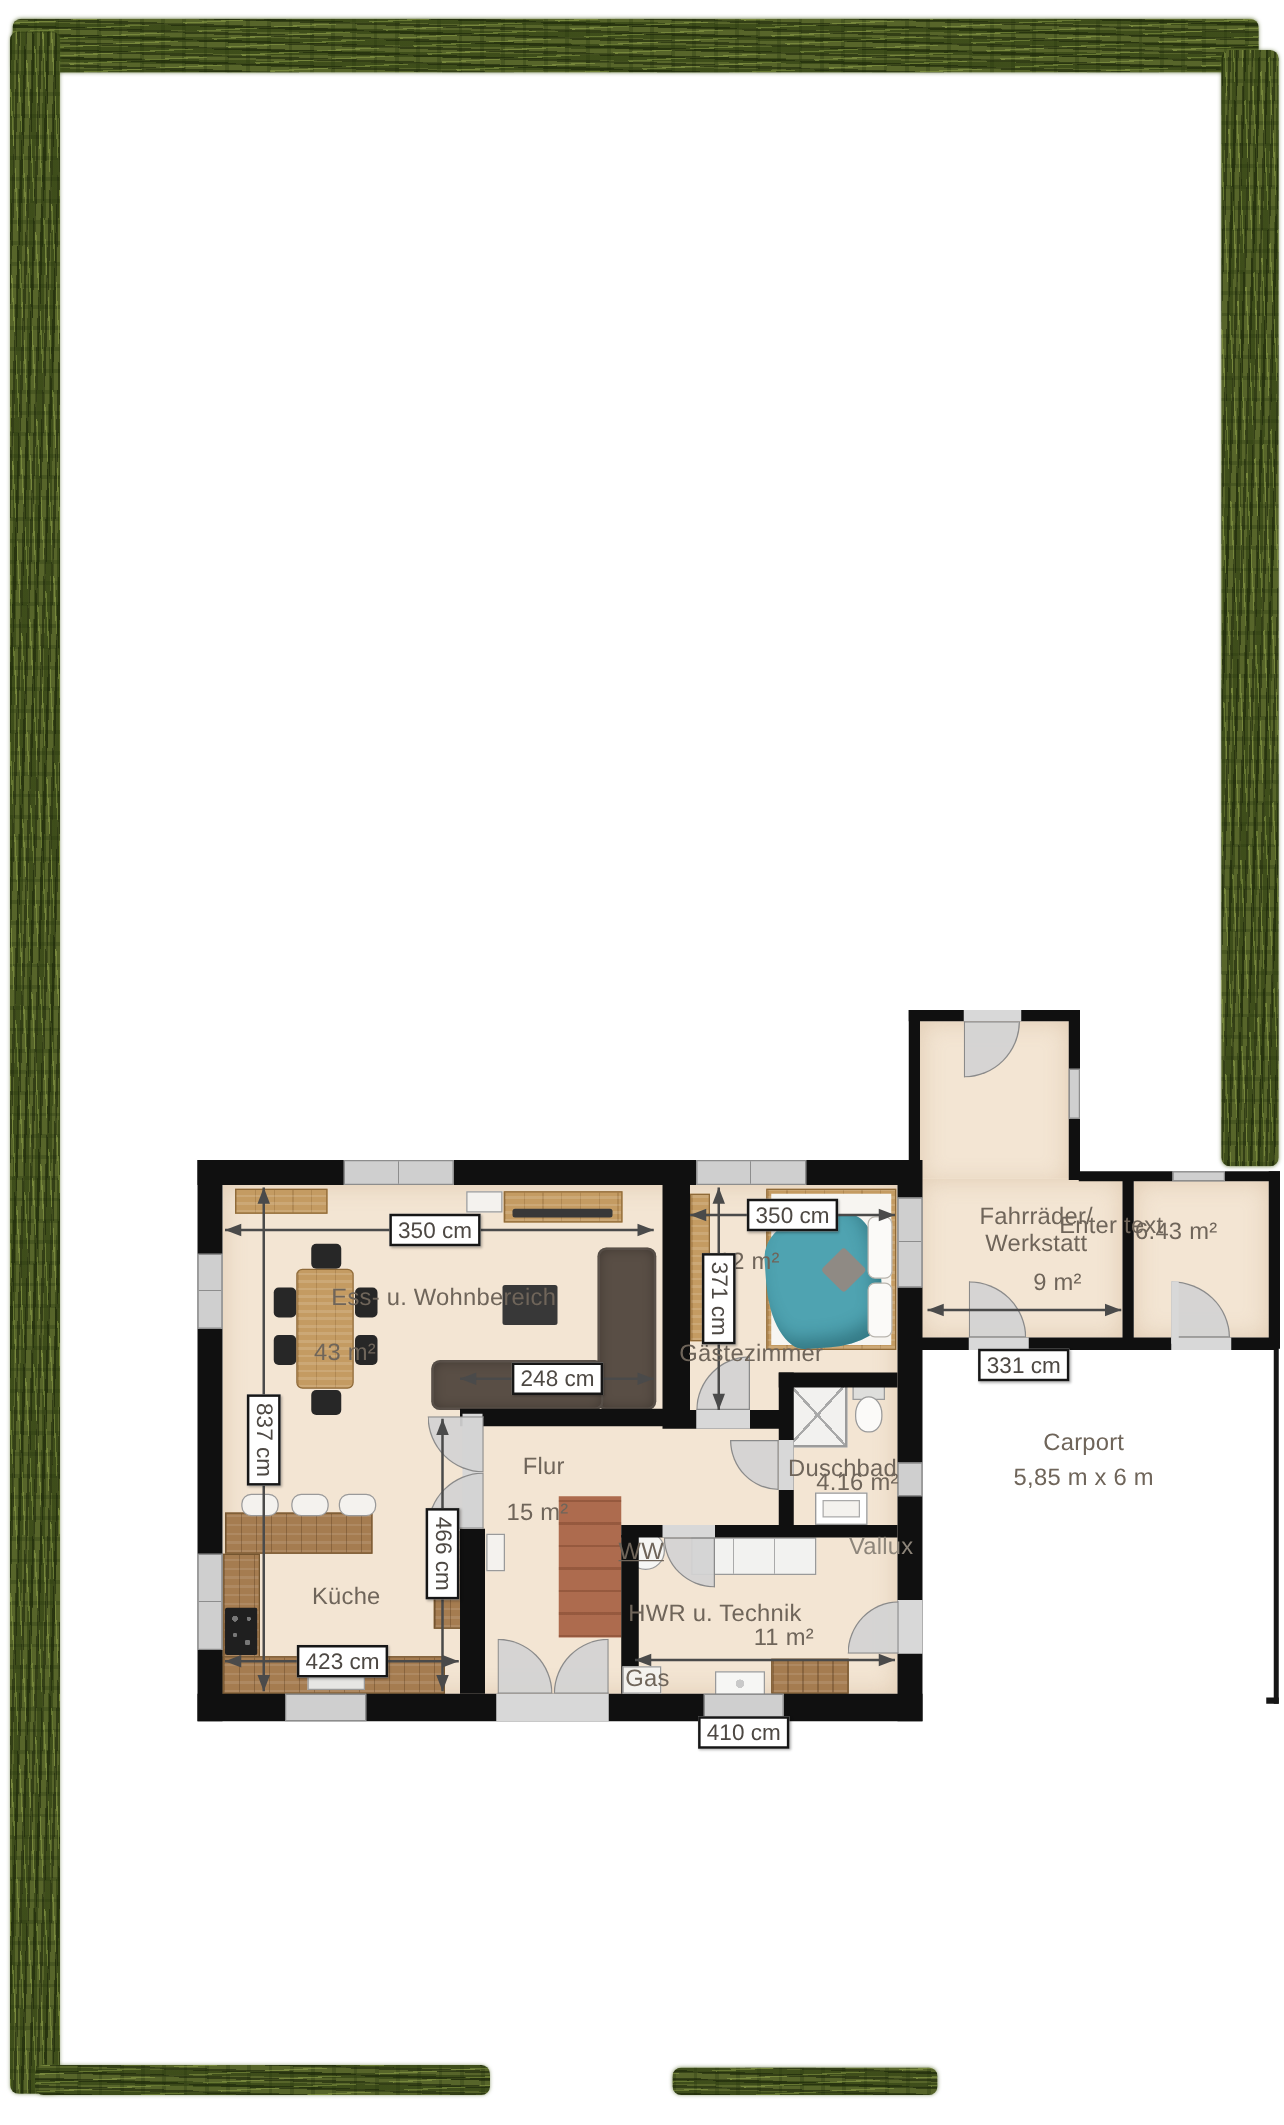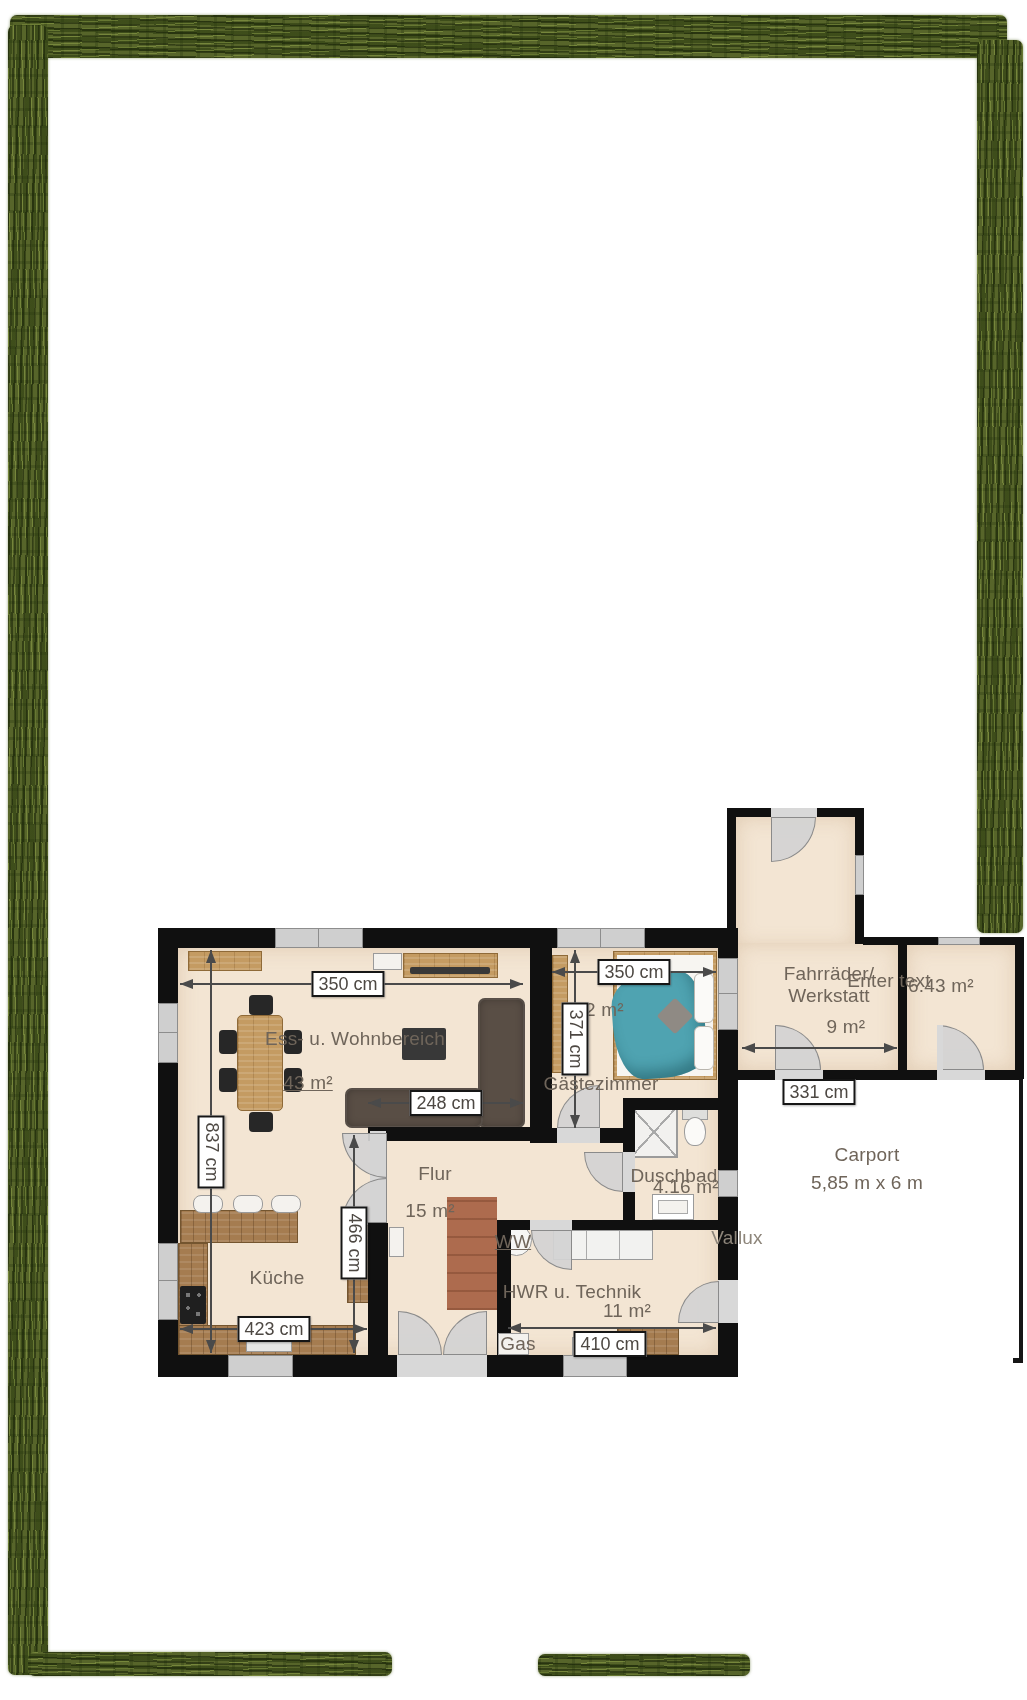--- a/index.html
+++ b/index.html
@@ -231,46 +231,46 @@
   <div>
     <div class="abs dline" style="left:180px;top:1328px;width:187px;height:2px;"></div>
     <div class="abs arrow ar-l" style="left:180px;top:1324px;"></div>
     <div class="abs arrow ar-r" style="left:354px;top:1324px;"></div>
     <div class="abs dimlabel" style="left:274px;top:1329px;">423 cm</div>
   </div>
   <div>
     <div class="abs dline" style="left:508px;top:1327px;width:208px;height:2px;"></div>
     <div class="abs arrow ar-l" style="left:508px;top:1323px;"></div>
     <div class="abs arrow ar-r" style="left:703px;top:1323px;"></div>
-    <div class="abs dimlabel" style="left:595px;top:1344px;margin-left:15px;">410 cm</div>
+    <div class="abs dimlabel" style="left:595px;top:1386px;">410 cm</div>
   </div>
   <div>
     <div class="abs dline" style="left:742px;top:1047px;width:155px;height:2px;"></div>
     <div class="abs arrow ar-l" style="left:742px;top:1043px;"></div>
     <div class="abs arrow ar-r" style="left:884px;top:1043px;"></div>
     <div class="abs dimlabel" style="left:819px;top:1092px;">331 cm</div>
   </div>
 
   <div class="abs lbl" style="left:355px;top:1039px;">Ess- u. Wohnbereich</div>
-  <div class="abs lbl" style="left:308px;top:1083px;text-decoration:underline;">43 m²</div>
+  <div class="abs lbl" style="left:276px;top:1083px;">43 m²</div>
   <div class="abs lbl" style="left:277px;top:1278px;">Küche</div>
   <div class="abs lbl" style="left:435px;top:1174px;">Flur</div>
   <div class="abs lbl" style="left:430px;top:1211px;">15 m²</div>
   <div class="abs lbl" style="left:601px;top:1084px;">Gästezimmer</div>
   <div class="abs lbl" style="left:599px;top:1010px;z-index:54;">12 m²</div>
   <div class="abs lbl" style="left:674px;top:1176px;">Duschbad</div>
   <div class="abs lbl" style="left:686px;top:1187px;">4.16 m²</div>
   <div class="abs lbl" style="left:572px;top:1292px;">HWR u. Technik</div>
   <div class="abs lbl" style="left:627px;top:1311px;">11 m²</div>
   <div class="abs lbl" style="left:829px;top:985px;">
     <span style="display:block;">Fahrräder/</span>
     <span style="display:block;">Werkstatt</span>
   </div>
   <div class="abs lbl" style="left:846px;top:1027px;">9 m²</div>
   <div class="abs lbl" style="left:889px;top:981px;">Enter text</div>
   <div class="abs lbl" style="left:941px;top:986px;">6.43 m²</div>
   <div class="abs lbl" style="left:867px;top:1155px;">Carport</div>
   <div class="abs lbl" style="left:867px;top:1183px;">5,85 m x 6 m</div>
   <div class="abs lbl" style="left:513px;top:1242px;text-decoration:underline;">WW</div>
   <div class="abs lbl" style="left:518px;top:1344px;text-align:center;">Gas</div>
-  <div class="abs lbl light" style="left:705px;top:1238px;margin-left:32px;">Vallux</div>
+  <div class="abs lbl light" style="left:705px;top:1238px;">Vallux</div>
 
 </div>
 
 </body></html>

